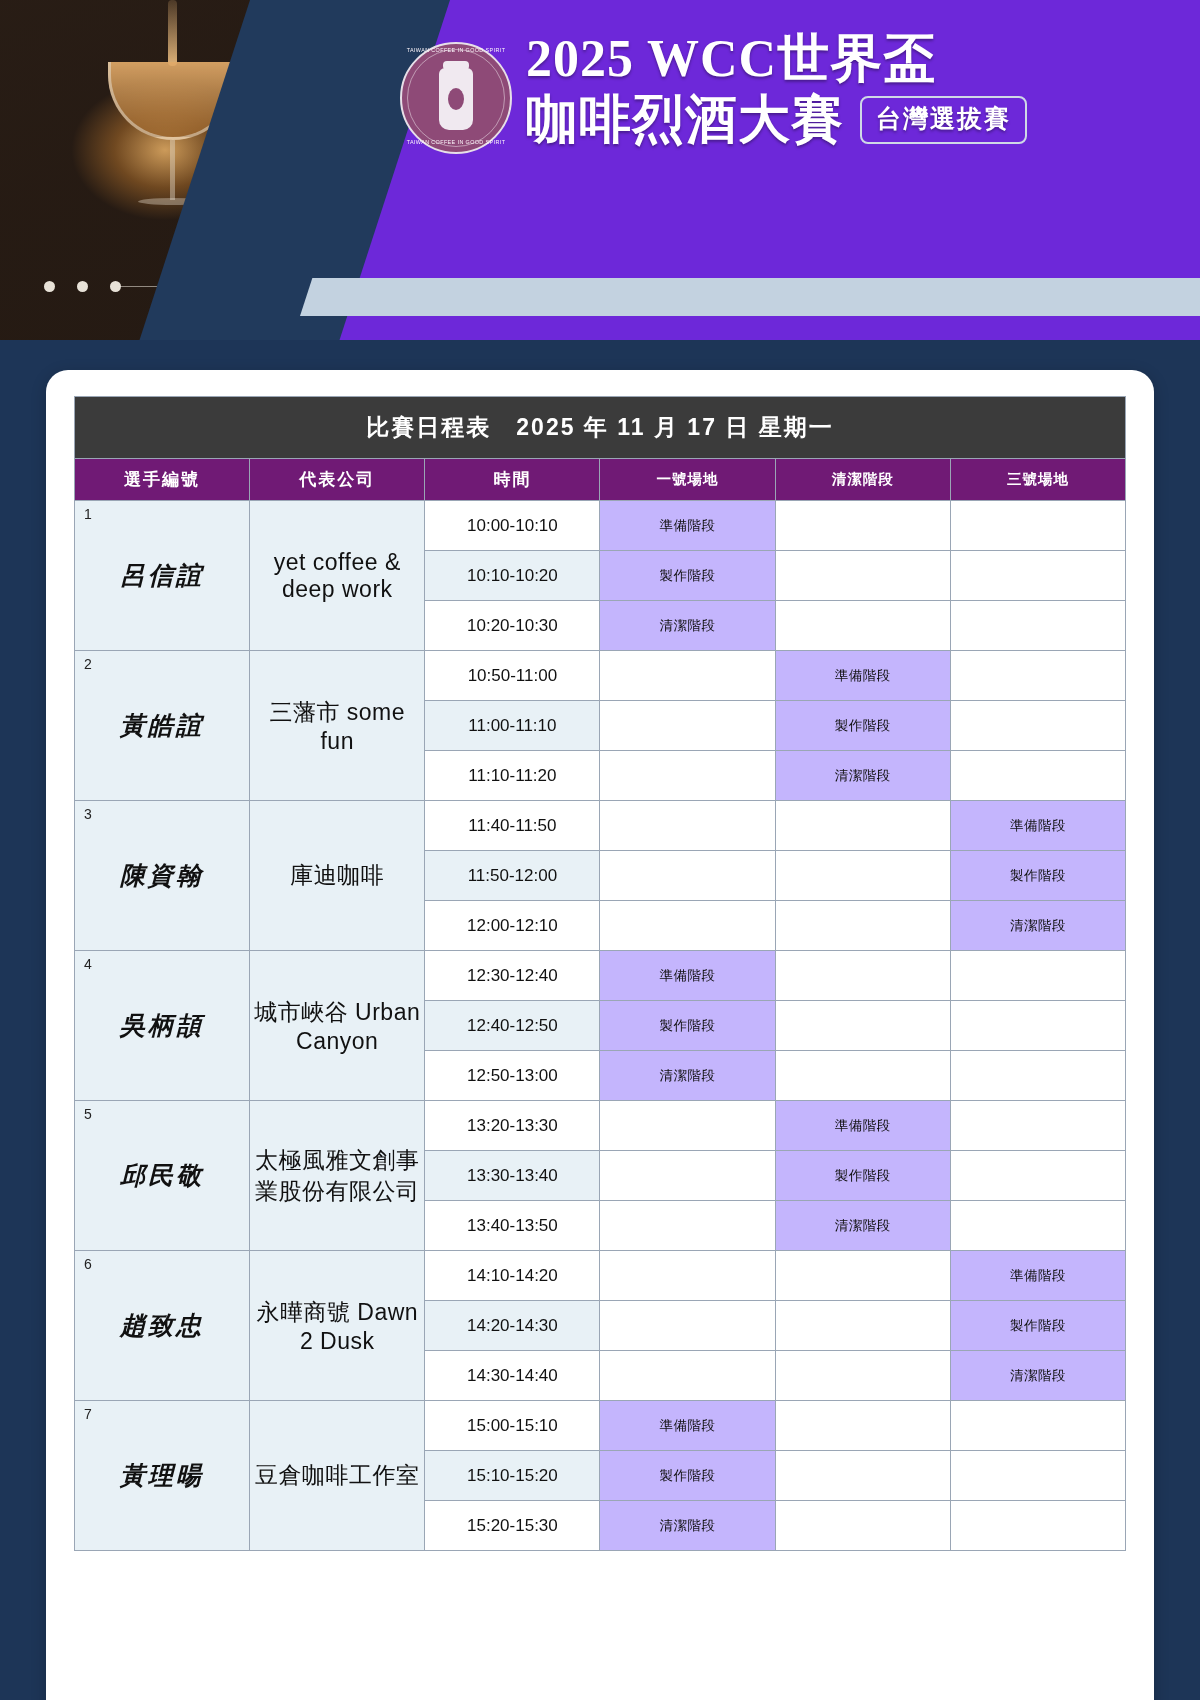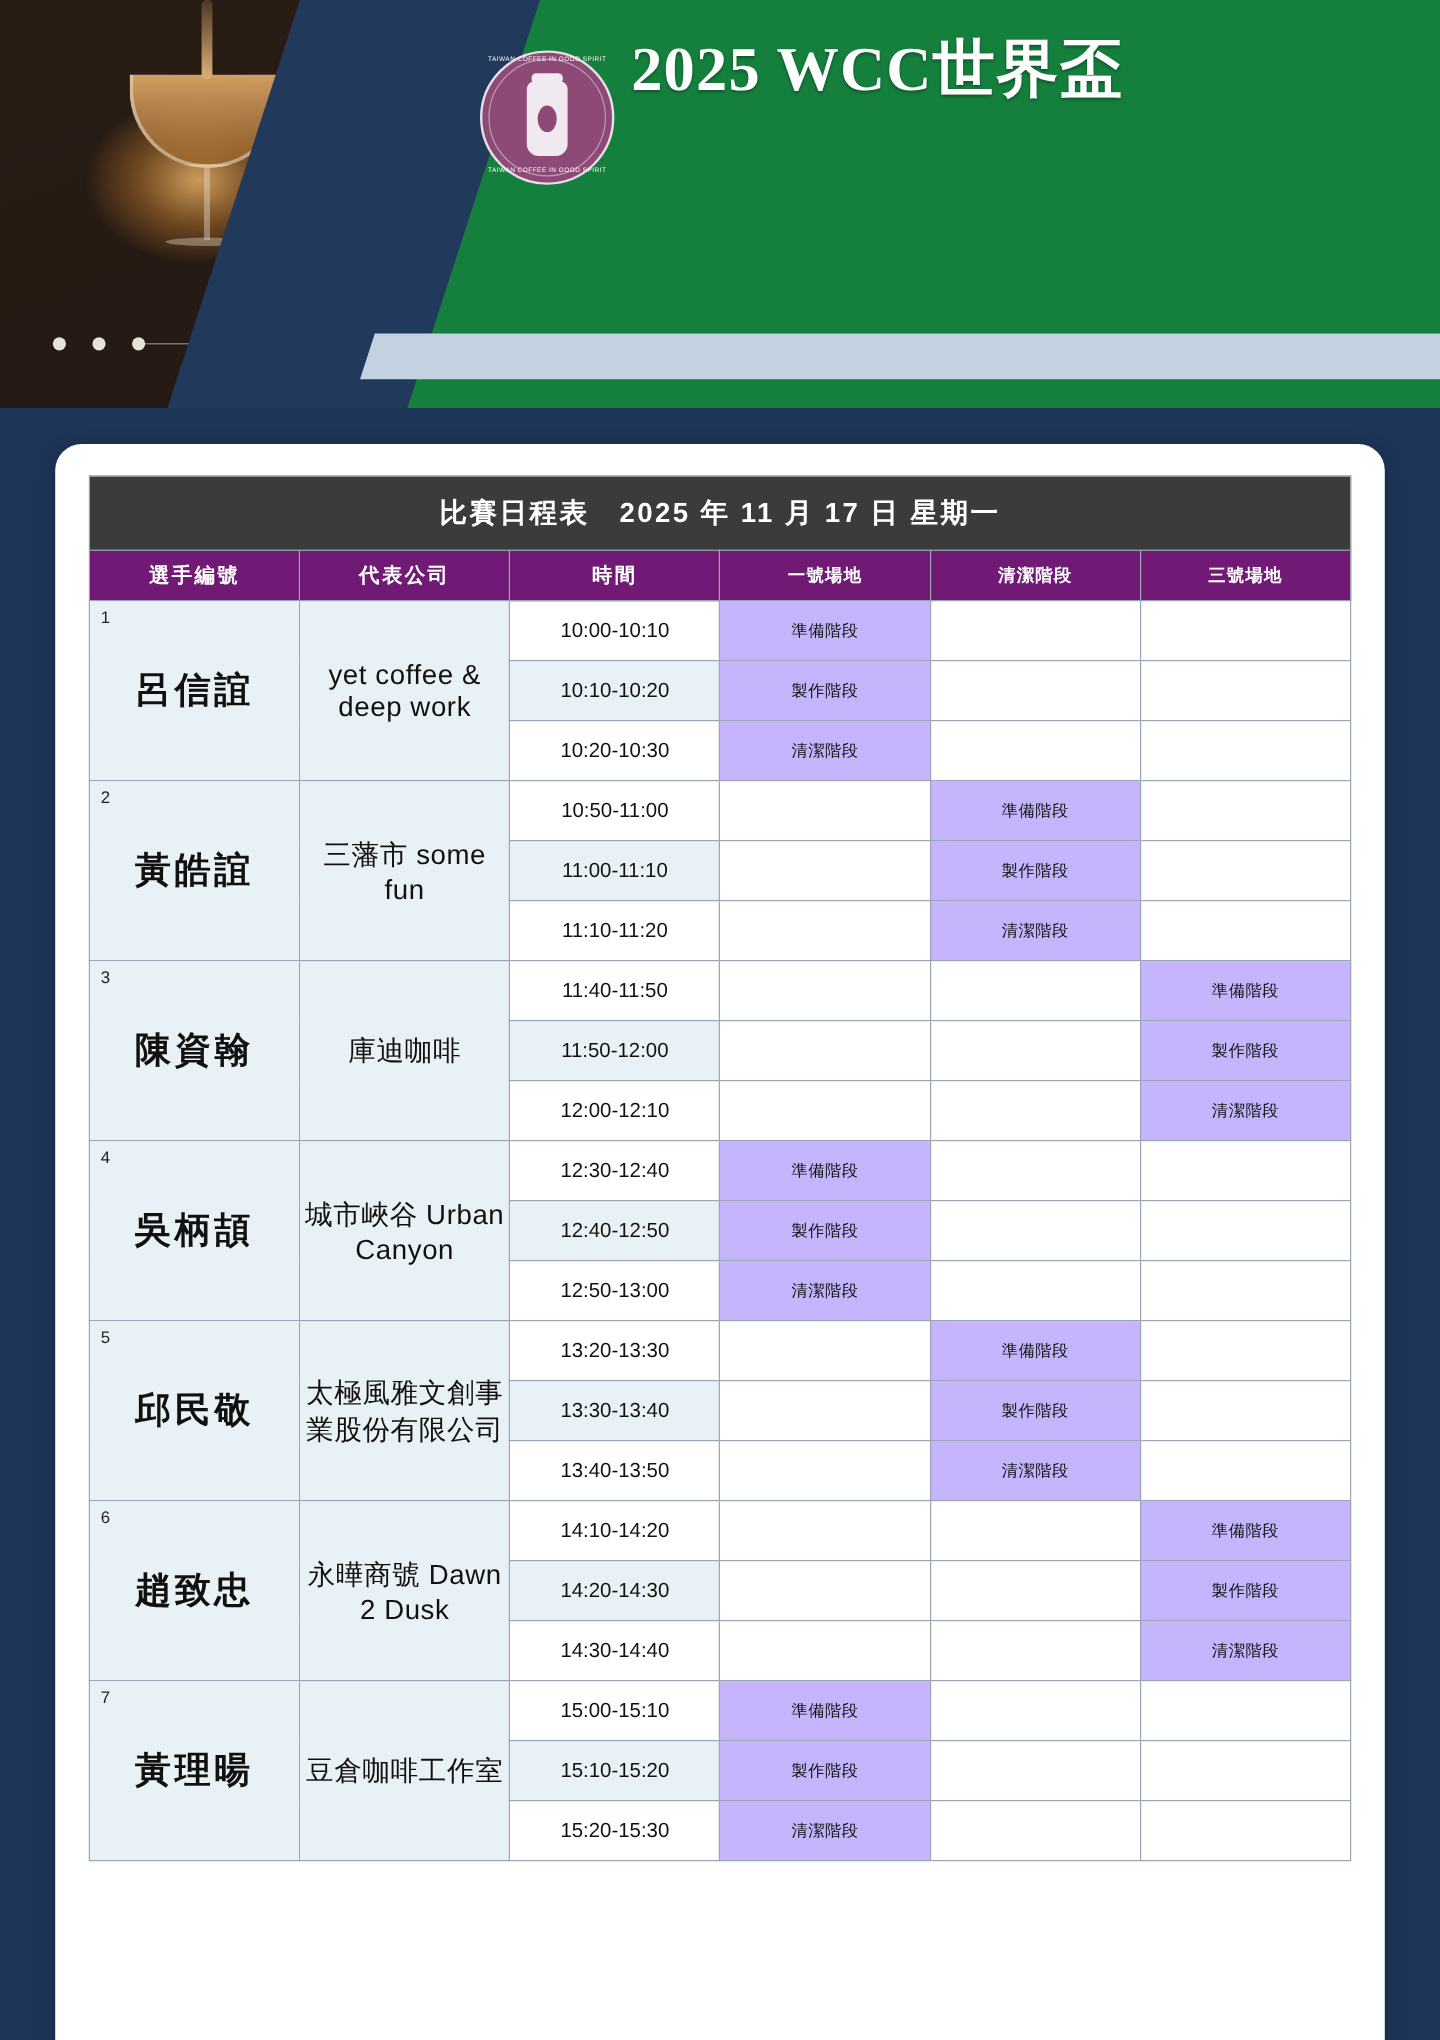--- a/index.html
+++ b/index.html
@@ -14,21 +14,21 @@
     width: 1200px; height: 1700px;
     background: #1d3557;
     overflow: hidden;
   }
 
   
   .header {
     position: absolute;
     top: 0; left: 0;
     width: 1200px; height: 340px;
-    background: #15803d;
+    background: #6d28d9;
     overflow: hidden;
   }
   .hero-photo {
     position: absolute;
     top: 0; left: 0;
     width: 330px; height: 340px;
     background:
       radial-gradient(ellipse 120px 90px at 165px 150px, rgba(214,162,94,0.95) 0%, rgba(150,96,40,0.7) 42%, rgba(40,28,20,0.9) 78%),
       linear-gradient(160deg, #2b2320 0%, #15100e 45%, #0b0a0a 100%);
   }
@@ -249,24 +249,25 @@
     vertical-align: middle;
     text-align: center;
   }
   td.idx .num {
     position: absolute;
     left: 9px; top: 5px;
     font-size: 14px;
     color: #222;
   }
   td.idx .name {
-    font-size: 30px;
+    font-size: 25px;
     font-weight: 700;
     color: #111;
     letter-spacing: 3px;
+    font-style: italic;
   }
   td.company {
     width: 352px;
     background: #e8f1f6;
     text-align: center;
     vertical-align: middle;
     font-size: 23px;
     color: #111;
     letter-spacing: .5px;
     padding: 0 10px;
@@ -325,20 +326,24 @@
           <div class="ring-text"></div>
           <div class="shaker"></div>
           <div class="bean"></div>
           <div class="ring-label">
             <span class="lt-top">TAIWAN COFFEE IN GOOD SPIRIT</span>
             <span class="lt-bottom">TAIWAN COFFEE IN GOOD SPIRIT</span>
           </div>
         </div>
         <div class="title-text">
           <div class="title-cn">2025 WCC世界盃</div>
+          <div class="title-cn title-cn-2">
+            <span>咖啡烈酒大賽</span>
+            <span class="subtitle-pill">台灣選拔賽</span>
+          </div>
         </div>
       </div>
     </div>
 
     <div class="header-ribbon"></div>
   </div>
 
   <div class="sheet">
     <table class="schedule">
       <thead>

